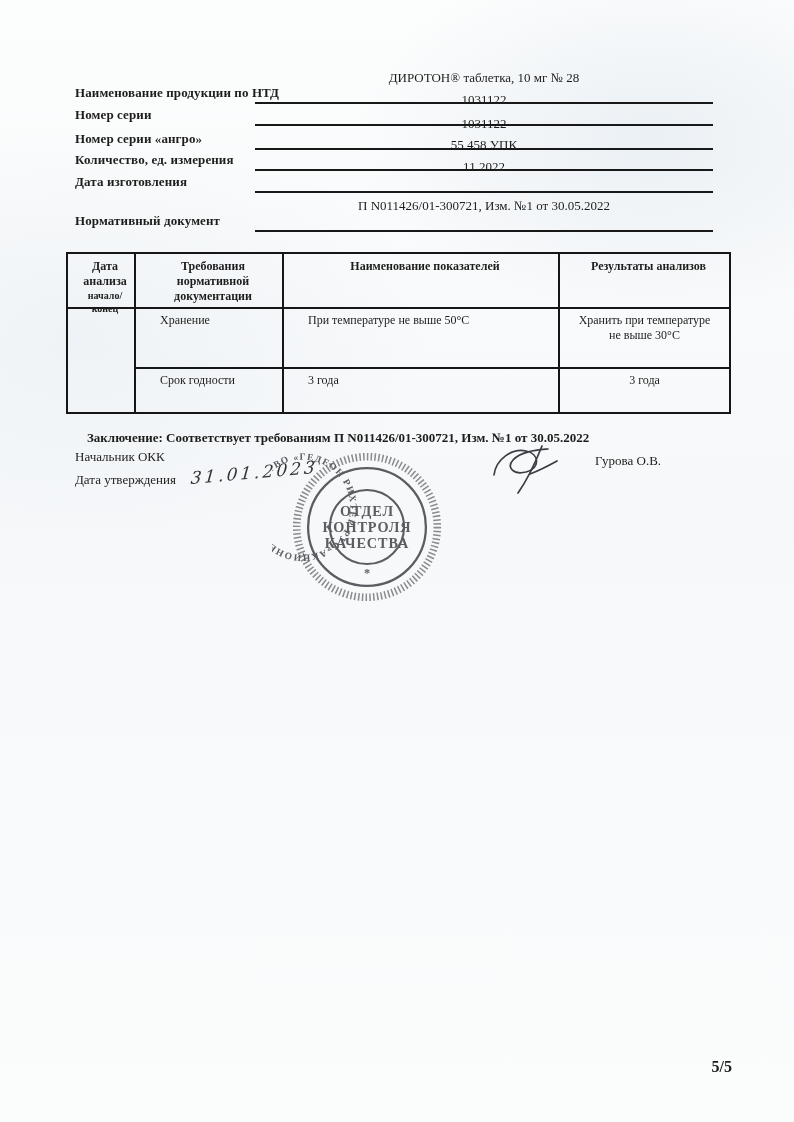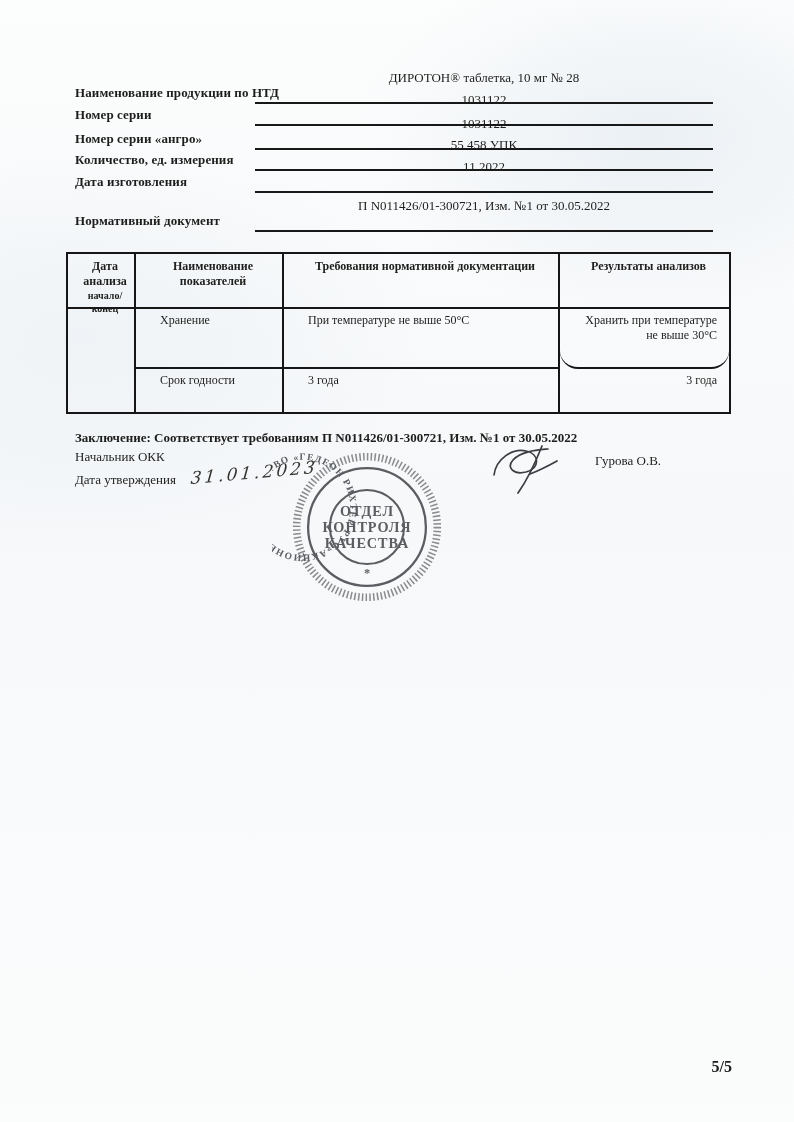--- a/index.html
+++ b/index.html
@@ -38,26 +38,26 @@
   .hcell {
     border-right: 2px solid #161616; border-bottom: 2px solid #161616;
     font-weight: bold; text-align: center;
     display: flex; flex-direction: column; justify-content: flex-start;
     padding: 5px 4px 0 12px;
   }
   .hcell.last { border-right: none; }
   .hnote { font-size: 10px; font-weight: bold; margin-top: 1px; }
   .date-span { grid-row: 2 / span 2; border-right: 2px solid #161616; }
   .bcell { border-right: 2px solid #161616; border-bottom: 2px solid #161616; padding: 4px 6px 0 24px; }
-  .bcell.center { text-align: right; padding: 4px 12px 0 12px; border-radius: 18px; }
+  .bcell.center { text-align: center; padding: 4px 12px 0 12px; }
   .bcell.last-col { border-right: none; }
   .row-last { border-bottom: none; }
 
   
-  .conclusion-line { position: absolute; left: 75px; top: 430px; font-weight: bold; font-size: 13px; white-space: nowrap; }
+  .conclusion-line { position: absolute; left: 87px; top: 430px; font-weight: bold; font-size: 13px; white-space: nowrap; }
   .position-line { position: absolute; left: 75px; top: 449px; font-size: 13px; }
   .date-line { position: absolute; left: 75px; top: 468px; font-size: 13px; }
   .handwritten {
     display: inline-block; margin-left: 14px;
     font-family: "DejaVu Serif", serif; font-style: italic;
     font-size: 17px; letter-spacing: 3px; color: #33342f;
     transform: rotate(-5deg) skewX(-10deg); transform-origin: left bottom;
   }
   .approver { position: absolute; left: 595px; top: 453px; font-size: 13px; }
   .signature { position: absolute; left: 486px; top: 441px; }
@@ -98,24 +98,24 @@
     <span class="field-label">Нормативный документ</span>
     <span class="field-value">П N011426/01-300721, Изм. №1 от 30.05.2022</span>
   </div>
 
   <div class="analysis-table">
     <div class="cell hcell">
       <span>Дата анализа</span>
       <span class="hnote">начало/конец</span>
     </div>
     <div class="cell hcell">
-      <span>Наименование показателей</span>
+      <span>Требования нормативной документации</span>
     </div>
     <div class="cell hcell">
-      <span>Требования нормативной документации</span>
+      <span>Наименование показателей</span>
     </div>
     <div class="cell hcell last">
       <span>Результаты анализов</span>
     </div>
 
     <div class="cell date-span"></div>
 
     <div class="cell bcell">Хранение</div>
     <div class="cell bcell">При температуре не выше 50°С</div>
     <div class="cell bcell center last-col">Хранить при температуре не выше 30°С</div>

